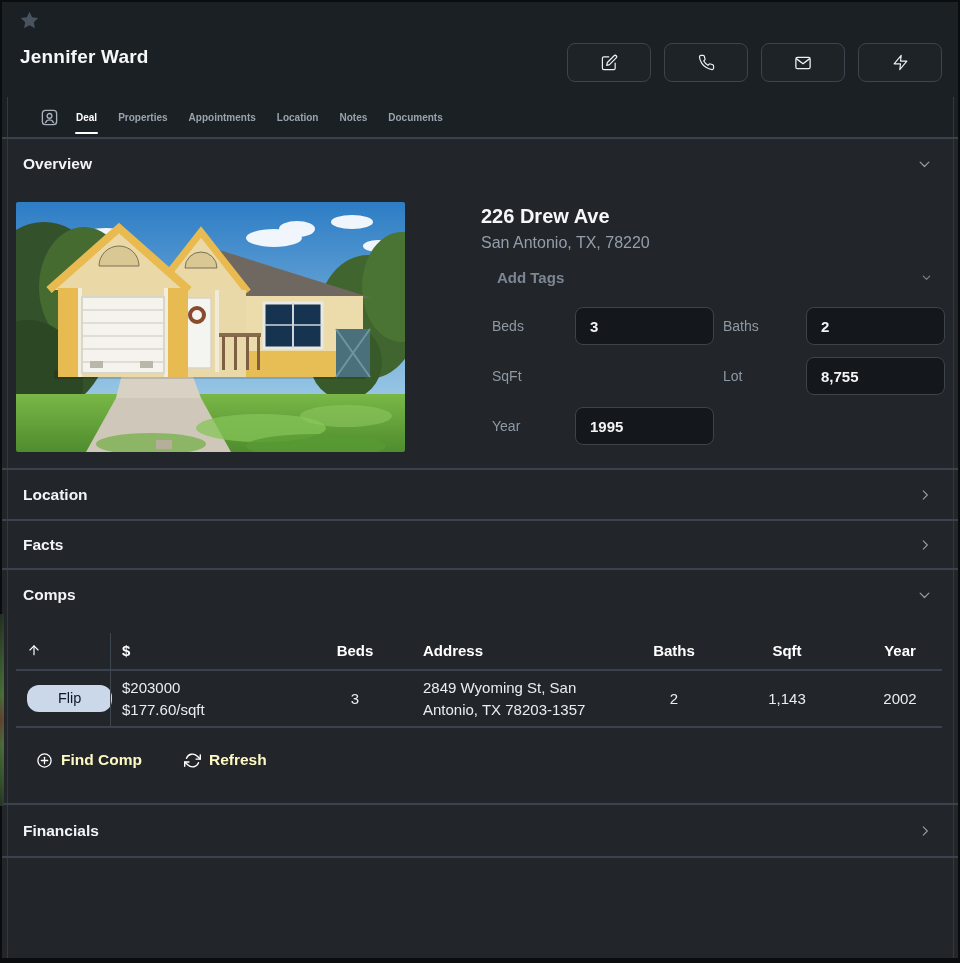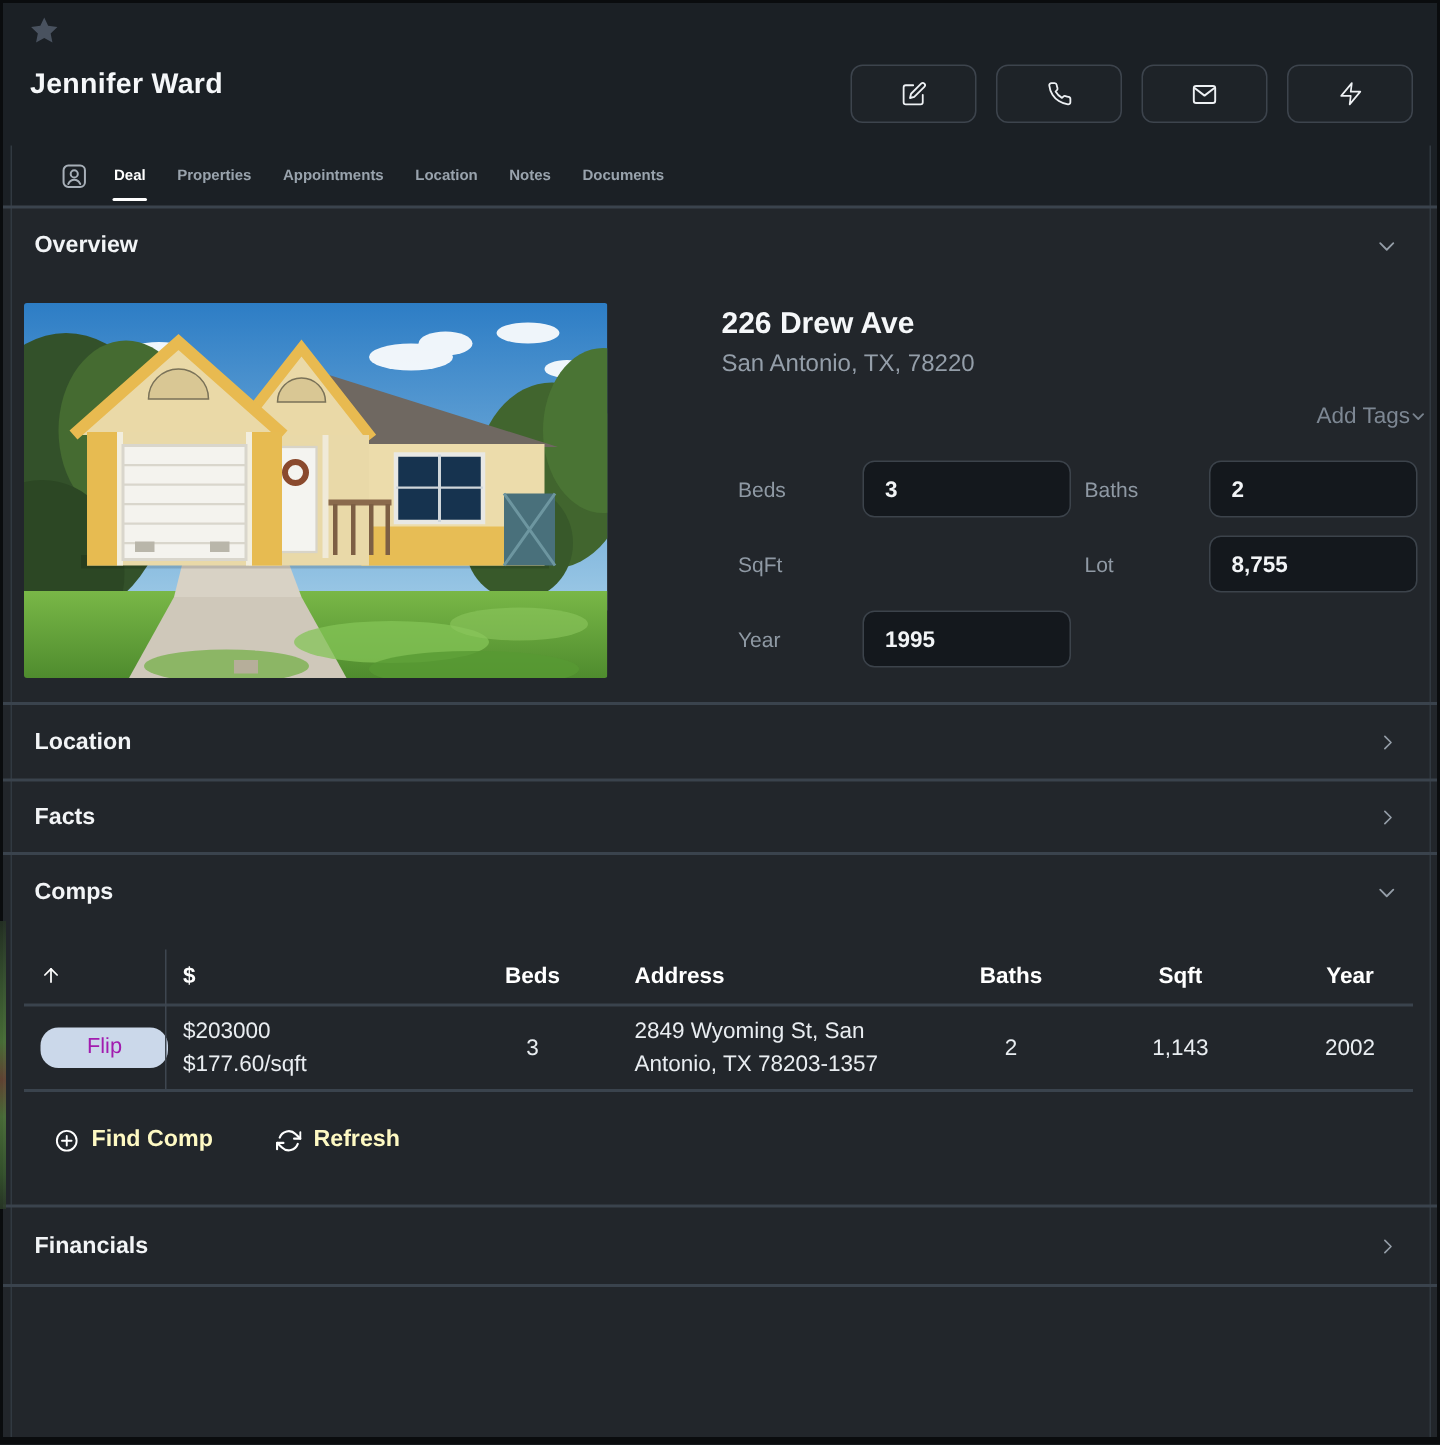--- a/index.html
+++ b/index.html
@@ -45,22 +45,22 @@
   
   .section-row { position:absolute; left:7px; right:5px; height:48px; cursor:pointer;text-decoration:underline; }
   .section-title { position:absolute; left:14px; top:50%; transform:translateY(-50%); font-size:15.5px; font-weight:bold; color:#f2f4f6; }
   .section-chevron { position:absolute; right:21px; top:50%; transform:translateY(-50%); display:flex; }
 
   
   .photo { position:absolute; left:14px; top:200px; width:389px; height:250px; border-radius:2px; overflow:hidden; }
   .addr-title { position:absolute; left:479px; top:203px; font-size:20px; font-weight:bold; color:#f5f7f9; }
   .addr-sub { position:absolute; left:479px; top:232px; font-size:16px; color:#949ea9; }
   .add-tags {
-    position:absolute; left:498px; top:258px; width:461px; height:34px; cursor:pointer;
-    display:flex; align-items:center; justify-content:flex-end; padding:0 10px 0 16px;
+    position:absolute; left:479px; top:258px; width:461px; height:34px; cursor:pointer;
+    display:flex; align-items:center; justify-content:space-between; padding:0 10px 0 16px;font-weight:bold;
   }
   .add-tags .ph { color:#7d8793; font-size:15px; }
 
   .field-label { position:absolute; width:80px; font-size:14px; color:#8f99a4; line-height:38px; }
   .field-input {
     position:absolute; width:139px; height:38px; background:#14181d;
     border:1px solid #3c434b; border-radius:8px; color:#f2f4f6;
     font-size:15px; font-weight:600; padding:0 14px; outline:none;
     font-family:"Liberation Sans", sans-serif;
   }
@@ -76,21 +76,21 @@
   .c-price{ width:200px; padding-left:12px; }
   .c-beds { width:90px;  text-align:center; }
   .c-addr { width:232px; padding-left:23px; padding-right:10px; }
   .c-baths{ width:84px;  text-align:center; }
   .c-sqft { width:142px; text-align:center; }
   .c-year { width:84px;  text-align:center; }
   .th { color:#ffffff; font-weight:bold; font-size:15px; cursor:pointer; }
   .td { color:#e9edf1; font-size:15px; line-height:1.42; }
   .sort-icon { display:flex; padding-left:11px; }
   .flip-badge {
-    display:inline-block; background:#cbd8ea; color:#a21caf;
+    display:inline-block; background:#cbd8ea; color:#0f172a;
     font-size:14.5px; padding:3px 31px; border-radius:12px;
   }
 
   .comp-actions { position:absolute; left:34px; top:749px; display:flex; align-items:center; gap:42px; }
   .text-btn { display:flex; align-items:center; gap:8px; background:none; border:none; cursor:pointer; }
   .text-btn span { color:#fef9c3; font-size:15.5px; font-weight:bold; font-family:"Liberation Sans", sans-serif; }
 
   .edge-artifact {
     position:absolute; left:0; top:614px; width:4px; height:192px; z-index:5; opacity:.85;
     background:linear-gradient(180deg,#273426 0%,#3d5c33 22%,#517c3c 42%,#6e4b38 55%,#527a3d 68%,#3a5a30 88%,#2b3a28 100%);

